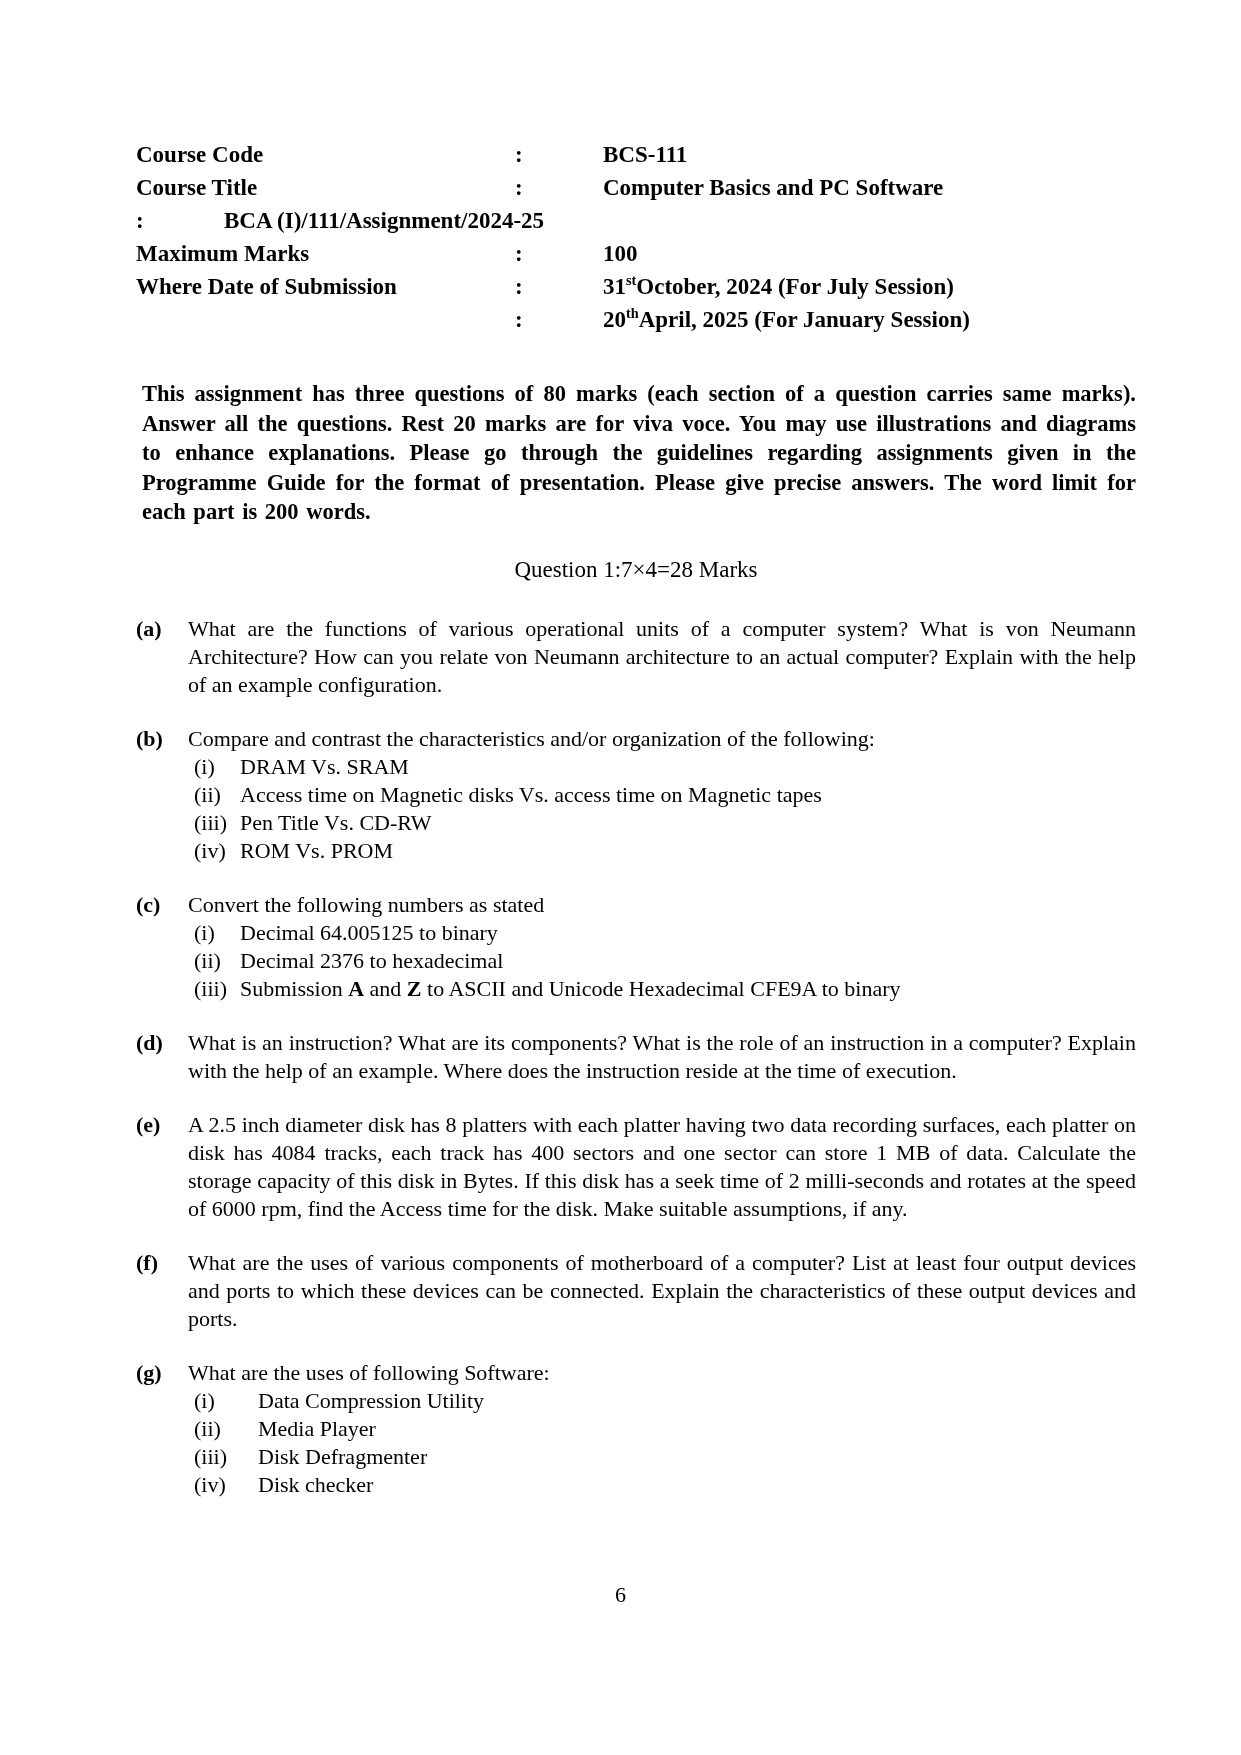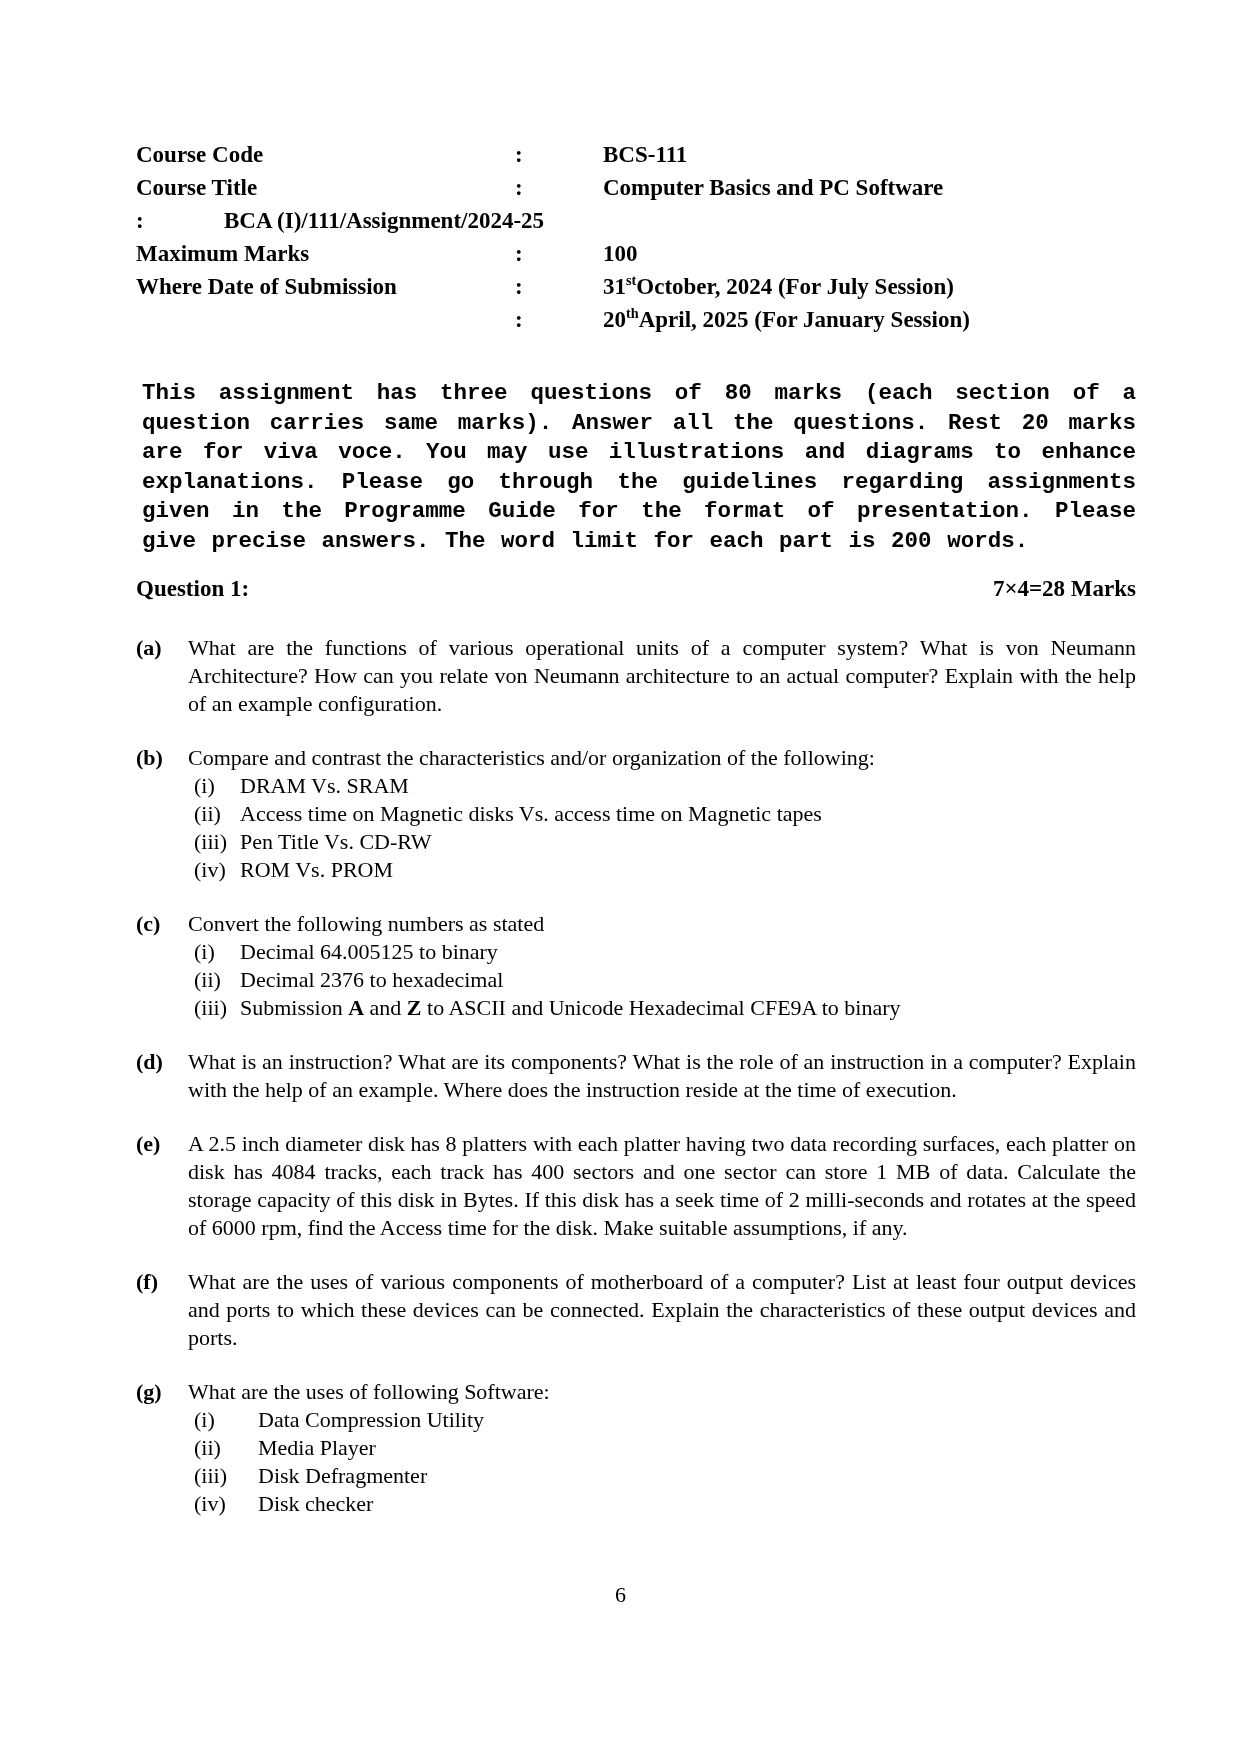--- a/index.html
+++ b/index.html
@@ -27,28 +27,27 @@
   sup.ord { font-size: 0.62em; vertical-align: super; line-height: 0; }
   
   .intro {
     margin-top: 43px;
     padding-left: 6px;
     font-weight: bold;
     font-size: 22.5px;
     line-height: 29.5px;
     text-align: justify;
     word-spacing: 2px;
-    font-family: Liberation Mono, monospace;
   }
   
   .qline {
     display: flex;
-    justify-content: space-between;
-    margin-top: 19px;
-    font-weight: bold;
+    justify-content: center;
+    margin-top: 29px;
+    font-weight: normal;
     font-size: 23px;
     line-height: 28px;
   }
   
   .parts { margin-top: 31px; font-size: 22px; line-height: 28px; }
   .part { display: flex; margin-bottom: 26px; }
   .part-label { width: 52px; flex-shrink: 0; font-weight: bold; }
   .part-body { flex: 1; text-align: justify; }
   .part-body.nojust { text-align: left; }
   .subitem { display: flex; margin-left: 6px; text-align: left; }

